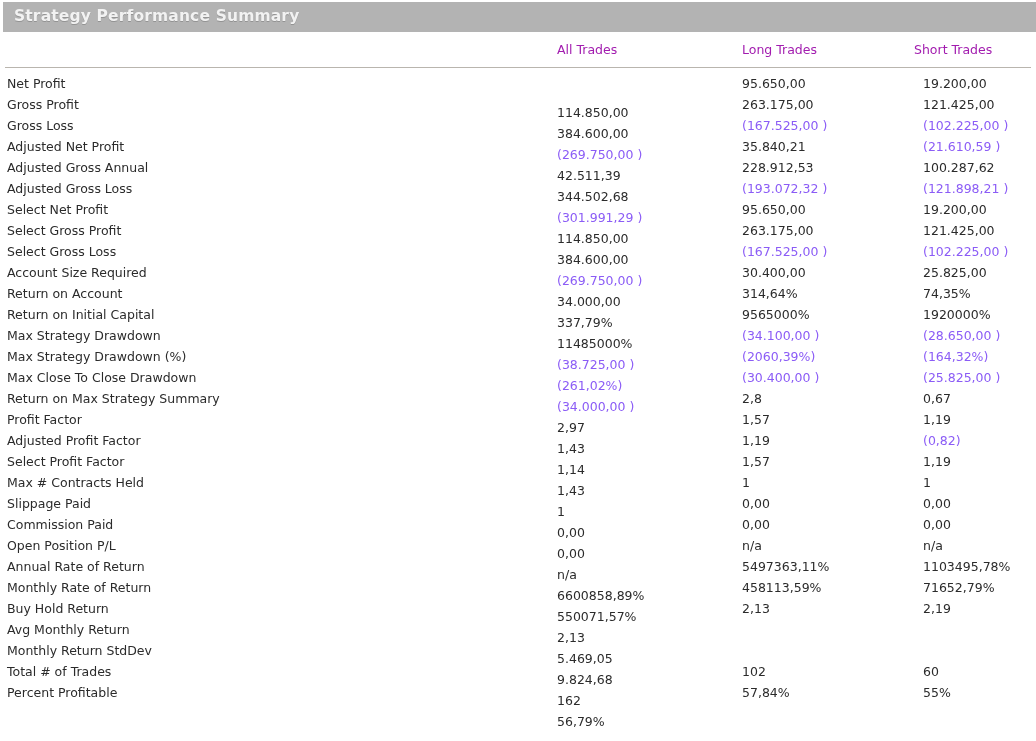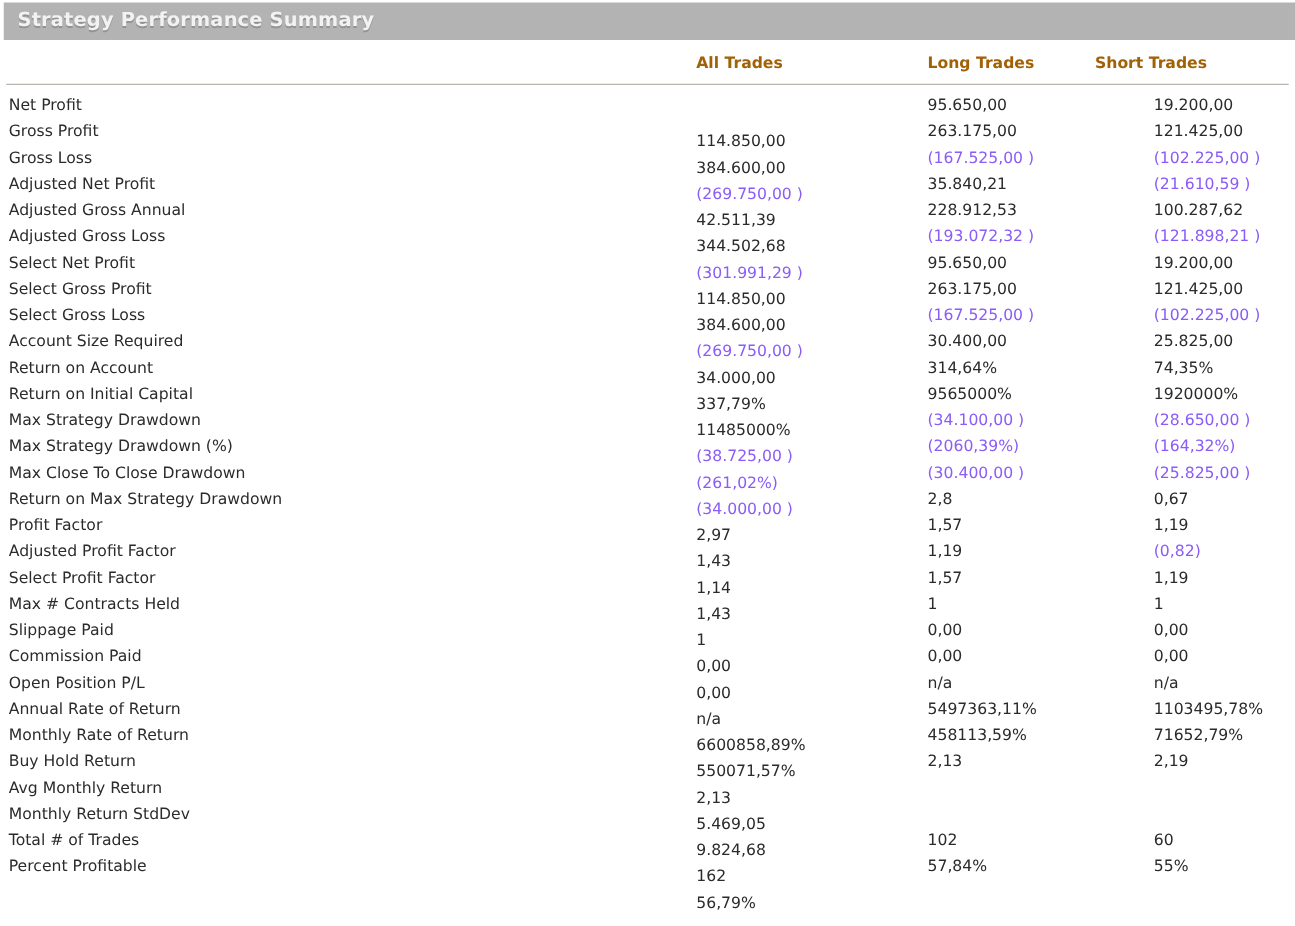--- a/index.html
+++ b/index.html
@@ -49,22 +49,22 @@
     position: absolute;
     left: 0;
     top: 36px;
     width: 1036px;
     height: 31px;
   }
   .col-head {
     position: absolute;
     top: 6px;
     font-size: 12.5px;
-    font-weight: bold;
-    color: #a16207;
+    font-weight: normal;
+    color: #a21caf;
     white-space: nowrap;
   }
   .rule {
     position: absolute;
     left: 5px;
     top: 67px;
     width: 1026px;
     height: 1px;
     background: #b9b5ae;
   }
@@ -99,21 +99,21 @@
 
 <div id="report">
 
   <div class="title-bar">
     <span class="title-text">Strategy Performance Summary</span>
   </div>
 
   <div class="col-head-row">
     <span class="col-head c0" style="left:557px;">All Trades</span>
     <span class="col-head c1" style="left:742px;">Long Trades</span>
-    <span class="col-head c2" style="left:876px;">Short Trades</span>
+    <span class="col-head c2" style="left:914px;">Short Trades</span>
   </div>
 
   <div class="rule"></div>
 
   <div class="grid" id="grid">
       <div class="row">
         <span class="cell label">Net Profit</span>
         <span class="cell c0">114.850,00</span>
         <span class="cell c1">95.650,00</span>
         <span class="cell c2">19.200,00</span>
@@ -196,21 +196,21 @@
         <span class="cell c1 neg">(2060,39%)</span>
         <span class="cell c2 neg">(164,32%)</span>
       </div>
       <div class="row">
         <span class="cell label">Max Close To Close Drawdown</span>
         <span class="cell c0 neg">(34.000,00 )</span>
         <span class="cell c1 neg">(30.400,00 )</span>
         <span class="cell c2 neg">(25.825,00 )</span>
       </div>
       <div class="row">
-        <span class="cell label">Return on Max Strategy Drawdown</span>
+        <span class="cell label">Return on Max Strategy Summary</span>
         <span class="cell c0">2,97</span>
         <span class="cell c1">2,8</span>
         <span class="cell c2">0,67</span>
       </div>
       <div class="row">
         <span class="cell label">Profit Factor</span>
         <span class="cell c0">1,43</span>
         <span class="cell c1">1,57</span>
         <span class="cell c2">1,19</span>
       </div>

